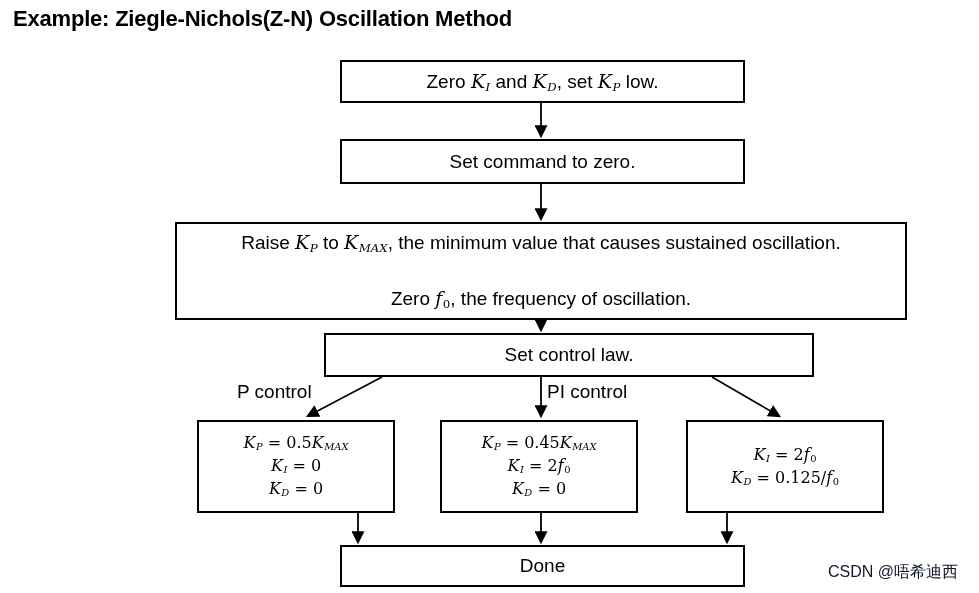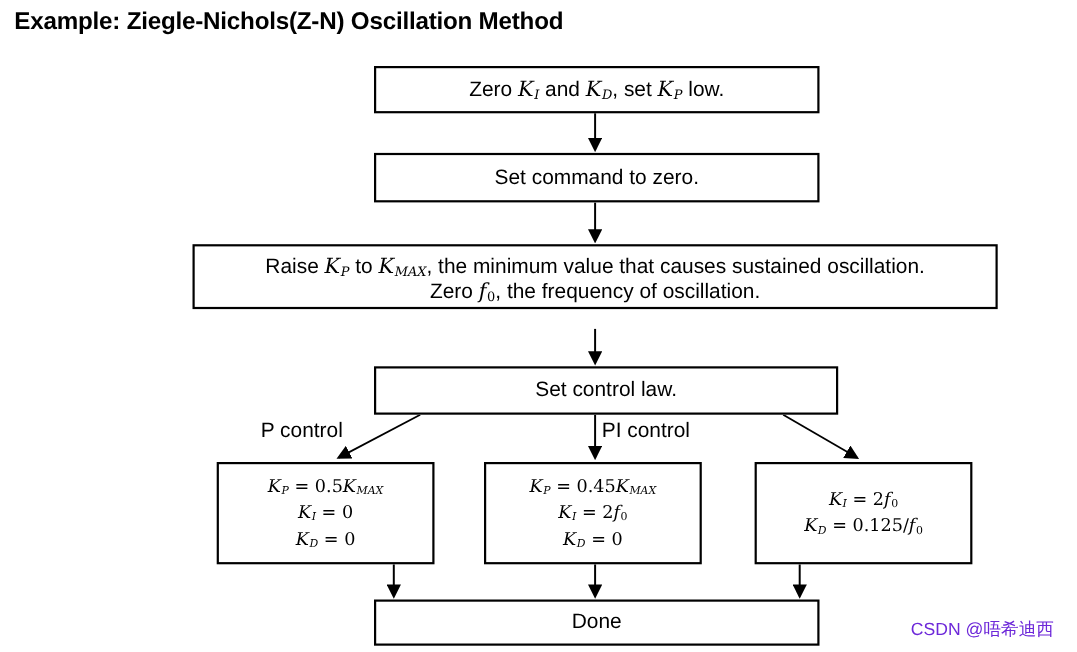--- a/index.html
+++ b/index.html
@@ -61,21 +61,21 @@
     white-space: nowrap;
   }
   .v { font-family: "DejaVu Serif", serif; font-style: italic; }
   .m { font-family: "DejaVu Serif", serif; font-style: normal; }
   .sb { font-size: 0.62em; position: relative; top: 0.22em; margin-left: 0.5px; }
   .watermark {
     position: absolute;
     left: 828px;
     top: 562px;
     font-size: 16px;
-    color: #6d28d9;
+    color: #0f172a;
     text-shadow: 1px 1px 0 #ffffff;
     white-space: nowrap;
   }
 </style>
 </head>
 <body>
 
 <div class="canvas">
 
   <div class="title">Example: Ziegle-Nichols(Z-N) Oscillation Method</div>
@@ -98,26 +98,26 @@
   </svg>
 
   <div class="bx" style="left:340px; top:139px; width:405px; height:45px;">
     <span class="step-text">Set command to zero.</span>
   </div>
 
   <div class="bx" style="left:340px; top:60px; width:405px; height:43px;">
     <span class="step-text"><span>Zero </span><span class="v">K</span><span class="v sb">I</span><span> and </span><span class="v">K</span><span class="v sb">D</span><span>, set </span><span class="v">K</span><span class="v sb">P</span><span> low.</span></span>
   </div>
 
-  <div class="bx multiline" style="left:175px; top:222px; width:732px; height:59px;">
+  <div class="bx multiline" style="left:175px; top:222px; width:732px; height:98px;">
     <span class="wide-line"><span>Raise </span><span class="v">K</span><span class="v sb">P</span><span> to </span><span class="v">K</span><span class="v sb">MAX</span><span>, the minimum value that causes sustained oscillation.</span></span>
     <span class="wide-line"><span>Zero </span><span class="v">f</span><span class="m sb">0</span><span>, the frequency of oscillation.</span></span>
   </div>
 
-  <div class="bx" style="left:340px; top:333px; width:422px; height:44px;">
+  <div class="bx" style="left:324px; top:333px; width:490px; height:44px;">
     <span class="step-text">Set control law.</span>
   </div>
 
   <div class="branch-label" style="left:237px;">P control</div>
   <div class="branch-label" style="left:547px;">PI control</div>
   <div class="branch-label" style="left:757px;margin-top:43px;">PID control</div>
 
   <div class="bx formula" style="left:197px; top:420px; width:198px; height:93px;">
     <div class="fline"><span class="v">K</span><span class="v sb">P</span><span class="m"> = 0.5</span><span class="v">K</span><span class="v sb">MAX</span></div>
     <div class="fline"><span class="v">K</span><span class="v sb">I</span><span class="m"> = 0</span></div>

